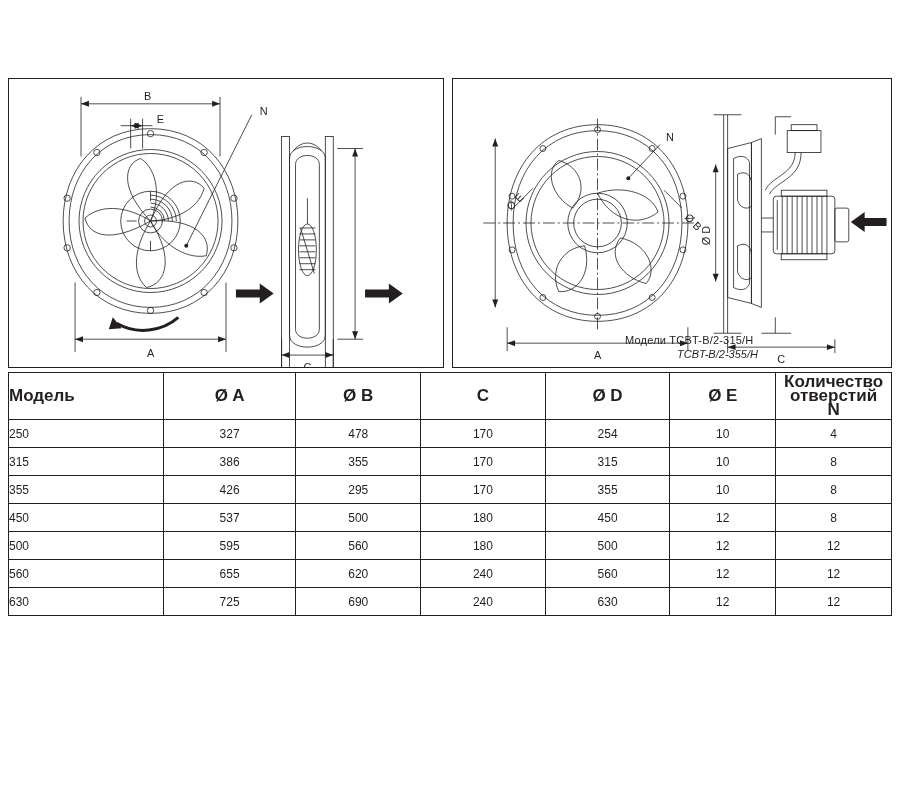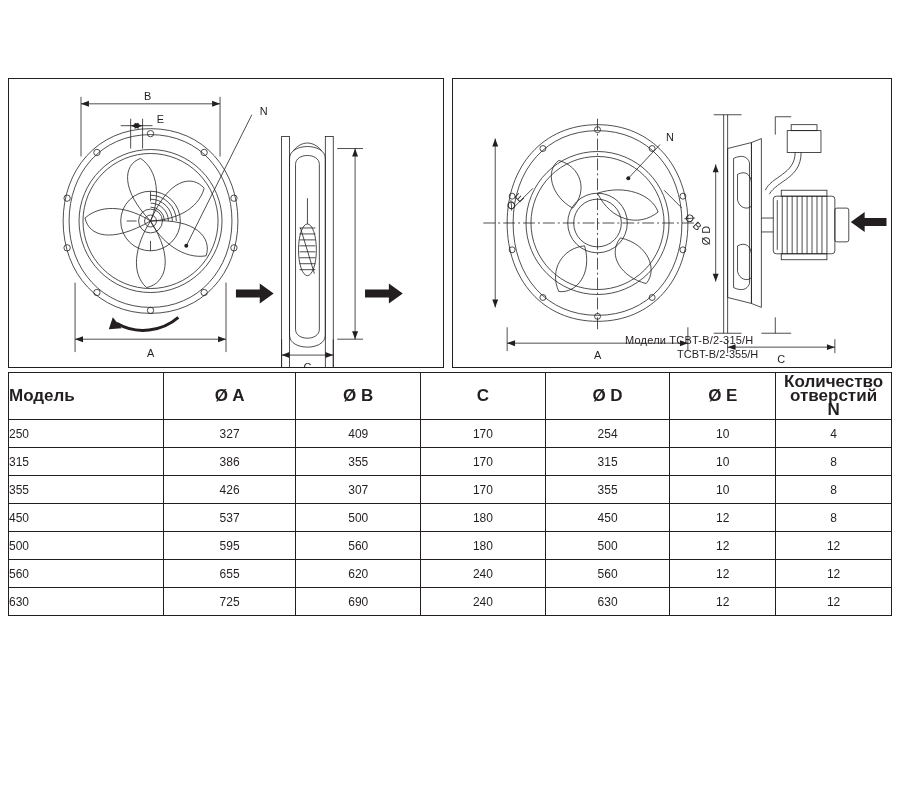--- a/index.html
+++ b/index.html
@@ -47,21 +47,21 @@
     position: absolute;
     right: 16px;
     bottom: 6px;
     text-align: left;
     font-size: 11px;
     line-height: 14px;
     color: #231f20;
     width: 250px;
   }
   .model-caption .line1 { letter-spacing: .2px; }
-  .model-caption .line2 { padding-left: 52px; }
+  .model-caption .line2 { padding-left: 52px; font-style: italic; }
 
   
   table.specs {
     position: absolute;
     left: 8px;
     top: 372px;
     width: 884px;
     border-collapse: collapse;
     font-size: 12px;
   }
@@ -325,39 +325,39 @@
           <span>Количество</span>
           <span>отверстий</span>
           <span>N</span>
         </th>
       </tr>
     </thead>
     <tbody id="specs-body">
         <tr>
           <td class="model">250</td>
           <td>327</td>
-          <td>409</td>
+          <td>478</td>
           <td>170</td>
           <td>254</td>
           <td>10</td>
           <td>4</td>
         </tr>
         <tr>
           <td class="model">315</td>
           <td>386</td>
           <td>355</td>
           <td>170</td>
           <td>315</td>
           <td>10</td>
           <td>8</td>
         </tr>
         <tr>
           <td class="model">355</td>
           <td>426</td>
-          <td>307</td>
+          <td>295</td>
           <td>170</td>
           <td>355</td>
           <td>10</td>
           <td>8</td>
         </tr>
         <tr>
           <td class="model">450</td>
           <td>537</td>
           <td>500</td>
           <td>180</td>

